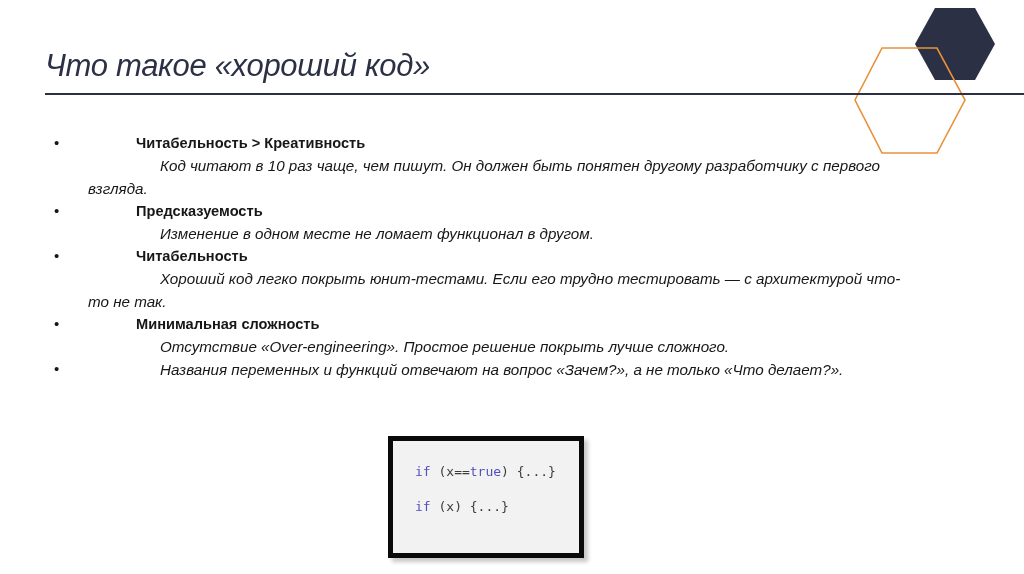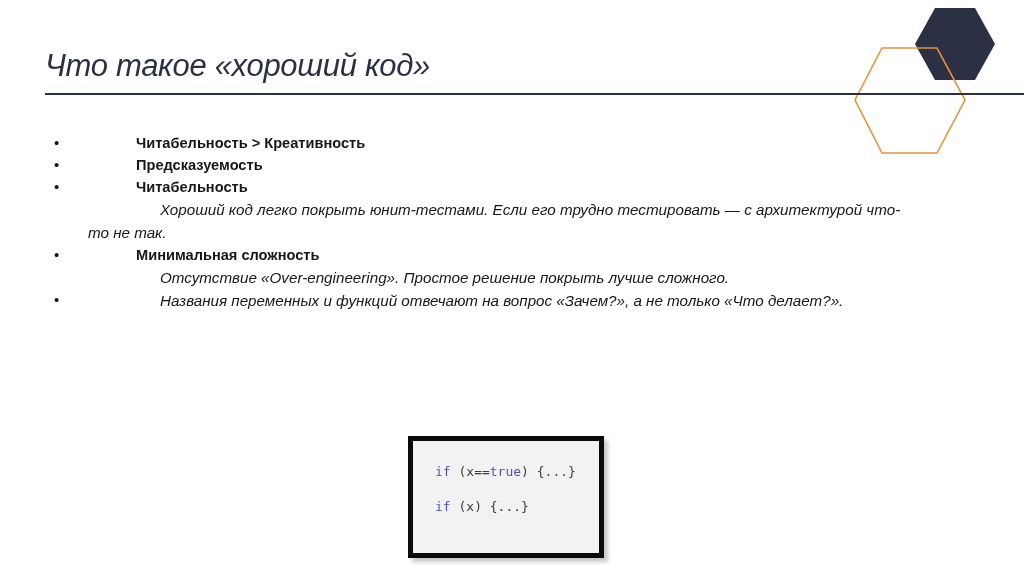--- a/index.html
+++ b/index.html
@@ -77,21 +77,21 @@
     line-height: 23px;
     font-style: italic;
     color: #171717;
     text-indent: 72px;
     max-width: 815px;
   }
 
   
   #code-figure {
     position: absolute;
-    left: 408px;
+    left: 388px;
     top: 436px;
     width: 196px;
     height: 122px;
     background: #f2f2f2;
     border: 5px solid #0a0a0a;
     box-sizing: border-box;
     box-shadow: 4px 4px 4px rgba(0,0,0,0.22);
     padding: 22px 0 6px 22px;
   }
   .code-line {
@@ -114,25 +114,27 @@
 </svg>
 
 <div id="slide-title">Что такое «хороший код»</div>
 <div id="title-rule"></div>
 
 <div id="content-list">
 
   <div class="bullet-block">
     <span class="bullet-mark">•</span>
     <div class="bullet-head">Читабельность &gt; Креативность</div>
+    <div class="bullet-desc">Код читают в 10 раз чаще, чем пишут. Он должен быть понятен другому разработчику с первого взгляда.</div>
   </div>
 
   <div class="bullet-block">
     <span class="bullet-mark">•</span>
     <div class="bullet-head">Предсказуемость</div>
+    <div class="bullet-desc">Изменение в одном месте не ломает функционал в другом.</div>
   </div>
 
   <div class="bullet-block">
     <span class="bullet-mark">•</span>
     <div class="bullet-head">Читабельность</div>
     <div class="bullet-desc">Хороший код легко покрыть юнит-тестами. Если его трудно тестировать — с архитектурой что-то не так.</div>
   </div>
 
   <div class="bullet-block">
     <span class="bullet-mark">•</span>

